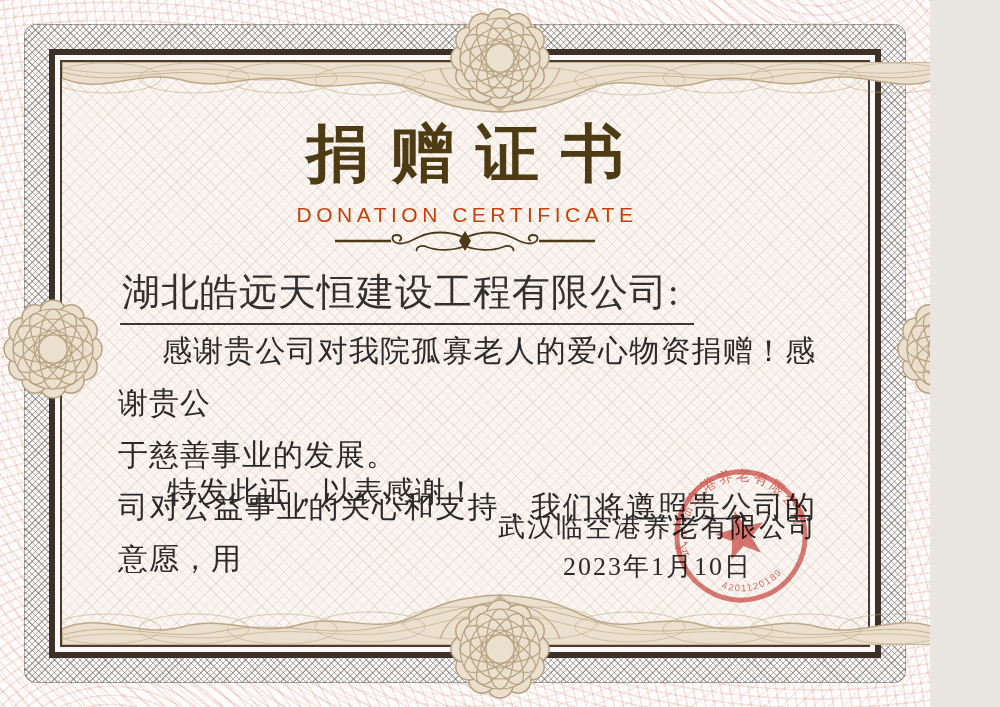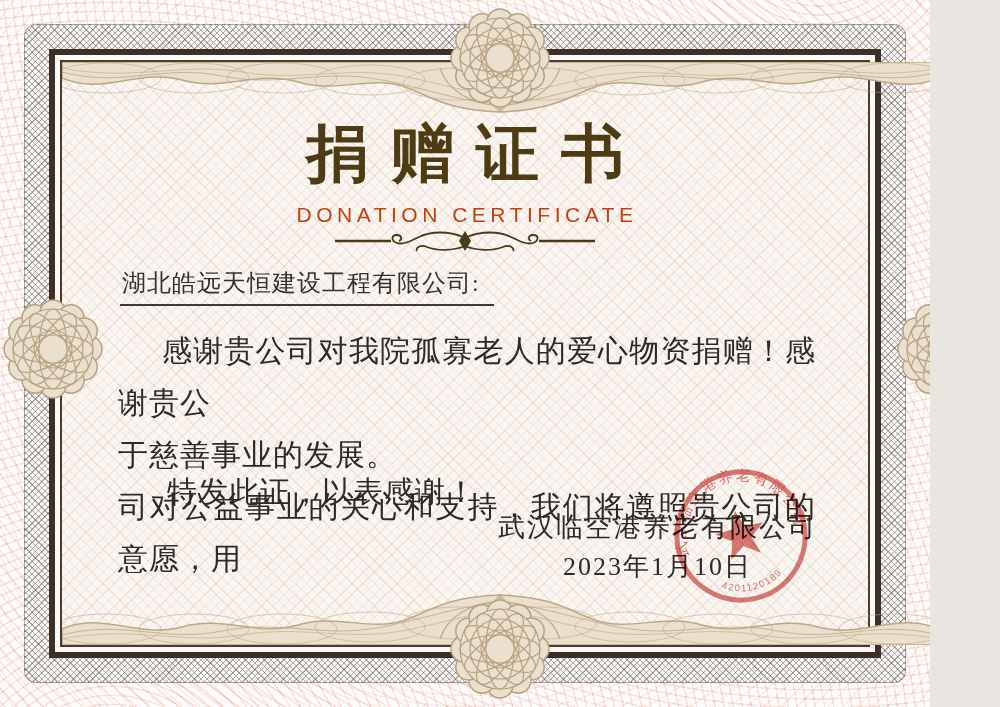--- a/index.html
+++ b/index.html
@@ -52,21 +52,21 @@
     font-size:63px;font-weight:bold;letter-spacing:22px;padding-left:22px;
     color:#4c3b13;line-height:72px;
   }
   .subtitle{
     position:absolute;top:141px;left:0;right:0;text-align:center;
     font-family:"Liberation Sans","DejaVu Sans",sans-serif;
     font-size:21px;letter-spacing:4.5px;padding-left:4px;color:#c2410c;
   }
   .flourish{position:absolute;top:166px;left:0;right:0;text-align:center;}
   .recipient{
-    position:absolute;top:205px;left:58px;font-size:24px;color:#33302e;
+    position:absolute;top:205px;left:58px;font-size:38px;color:#33302e;
     border-bottom:2px solid #3c3936;padding:0 14px 5px 2px;letter-spacing:1px;
   }
   .body-text{
     position:absolute;top:263px;left:56px;right:52px;
     font-size:30px;line-height:52px;letter-spacing:1px;text-align:justify;
   }
   .body-text .first{text-indent:44px;}
   .closing{
     position:absolute;top:404px;left:105px;font-size:30px;line-height:52px;letter-spacing:1px;
   }

